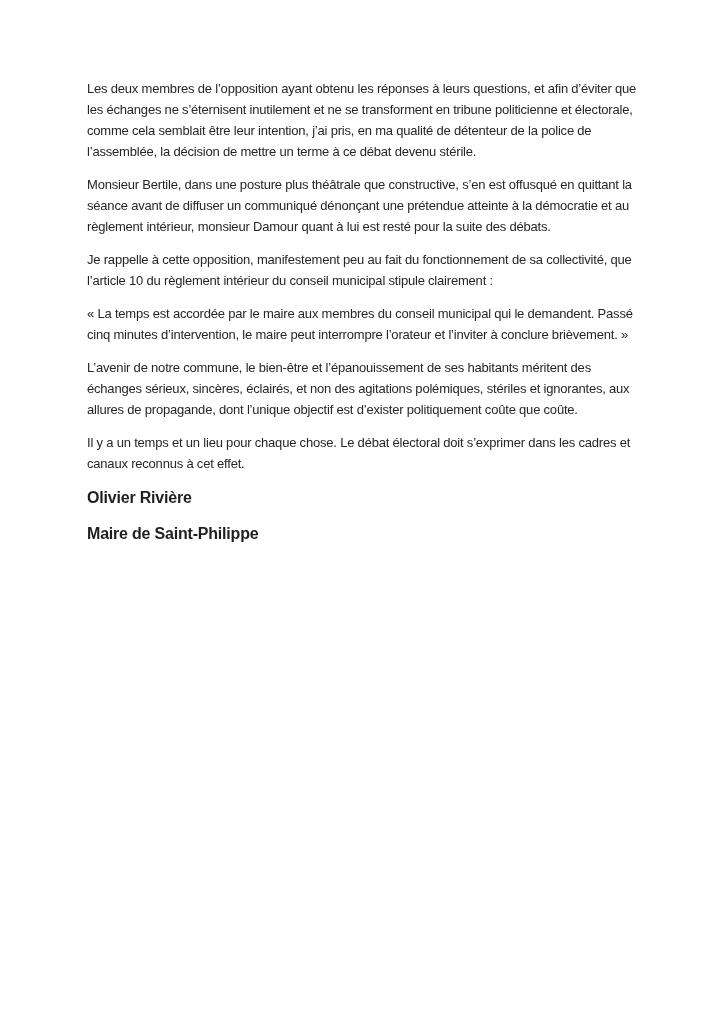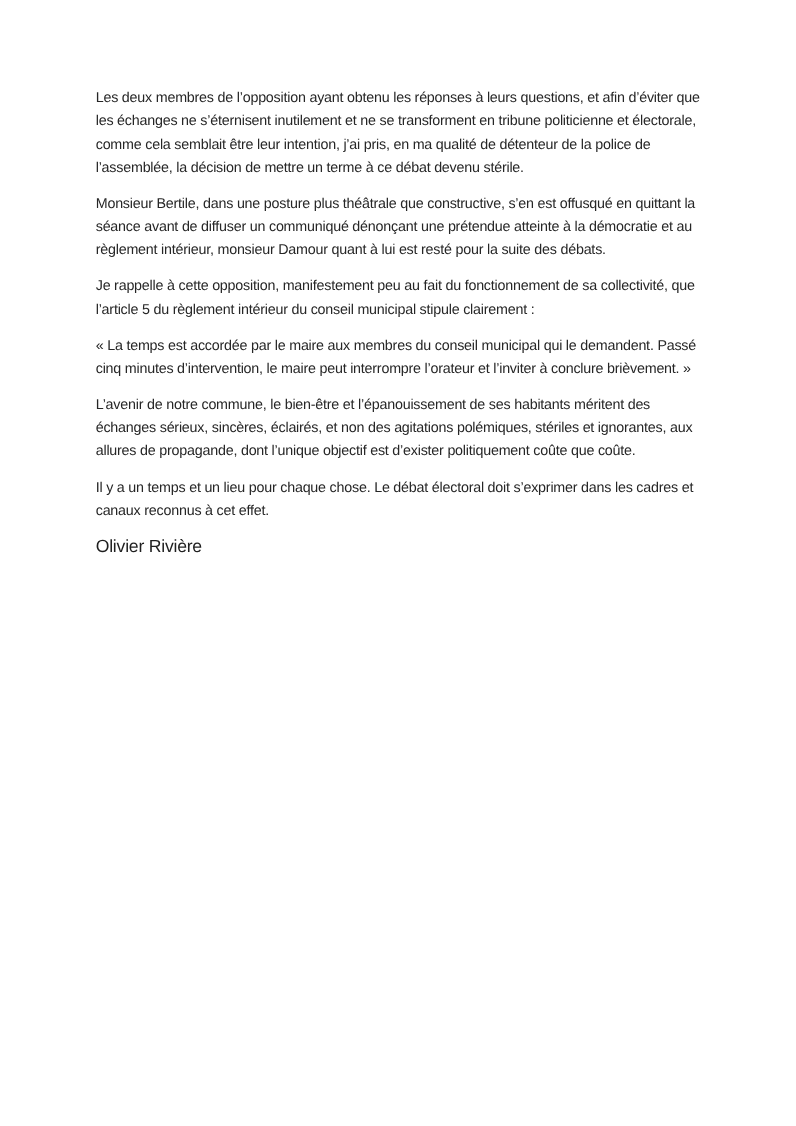--- a/index.html
+++ b/index.html
@@ -26,33 +26,34 @@
     letter-spacing: -0.2px;
     text-align: left;
   }
   .para {
     margin: 0 0 12px 0;
   }
   .gap {
   }
   .sig {
     margin: 0 0 12px 0;
-    font-weight: normal;
+    font-weight: bold;
     font-size: 16px;
     line-height: 24px;
     letter-spacing: -0.2px;
     color: #1f1f1f;
   }
 </style>
 </head>
 <body>
 
 <div class="page">
   <div class="content">
     <p class="para">Les deux membres de l’opposition ayant obtenu les réponses à leurs questions, et afin d’éviter que les échanges ne s’éternisent inutilement et ne se transforment en tribune politicienne et électorale, comme cela semblait être leur intention, j’ai pris, en ma qualité de détenteur de la police de l’assemblée, la décision de mettre un terme à ce débat devenu stérile.</p>
     <p class="para gap">Monsieur Bertile, dans une posture plus théâtrale que constructive, s’en est offusqué en quittant la séance avant de diffuser un communiqué dénonçant une prétendue atteinte à la démocratie et au règlement intérieur, monsieur Damour quant à lui est resté pour la suite des débats.</p>
-    <p class="para">Je rappelle à cette opposition, manifestement peu au fait du fonctionnement de sa collectivité, que l’article 5 du règlement intérieur du conseil municipal stipule clairement :</p>
+    <p class="para">Je rappelle à cette opposition, manifestement peu au fait du fonctionnement de sa collectivité, que l’article 10 du règlement intérieur du conseil municipal stipule clairement :</p>
     <p class="para gap">« La temps est accordée par le maire aux membres du conseil municipal qui le demandent. Passé cinq minutes d’intervention, le maire peut interrompre l’orateur et l’inviter à conclure brièvement. »</p>
     <p class="para">L’avenir de notre commune, le bien-être et l’épanouissement de ses habitants méritent des échanges sérieux, sincères, éclairés, et non des agitations polémiques, stériles et ignorantes, aux allures de propagande, dont l’unique objectif est d’exister politiquement coûte que coûte.</p>
     <p class="para gap">Il y a un temps et un lieu pour chaque chose. Le débat électoral doit s’exprimer dans les cadres et canaux reconnus à cet effet.</p>
     <p class="sig gap">Olivier Rivière</p>
+    <p class="sig">Maire de Saint-Philippe</p>
   </div>
 </div>
 
 </body></html>

